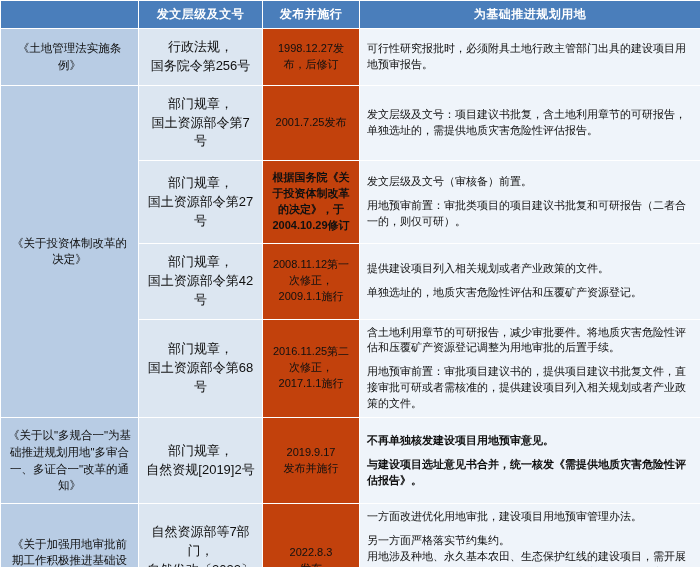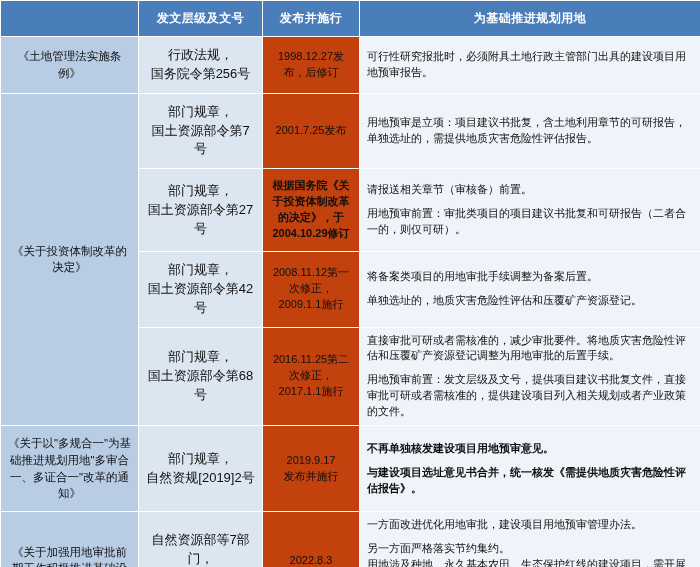--- a/index.html
+++ b/index.html
@@ -23,21 +23,21 @@
   table.doc-table col.c3 { width: 97px; }
   table.doc-table col.c4 { width: 341px; }
 
   thead th {
     background: #4a7ebb;
     color: #ffffff;
     font-weight: bold;
     font-size: 12px;
     text-align: center;
     vertical-align: middle;
-    height: 36px;
+    height: 28px;
     border: 1px solid #ffffff;
     letter-spacing: 0.5px;
   }
 
   td {
     border: 1px solid #ffffff;
     vertical-align: middle;
     padding: 9px 6px;
     line-height: 1.45;
   }
@@ -97,45 +97,45 @@
         <td class="col-c">1998.12.27发布，后修订</td>
         <td class="col-d">
           <p>可行性研究报批时，必须附具土地行政主管部门出具的建设项目用地预审报告。</p>
         </td>
       </tr>
       <tr>
         <td class="col-a" rowspan="4">《关于投资体制改革的决定》</td>
         <td class="col-b">部门规章，<br>国土资源部令第7号</td>
         <td class="col-c">2001.7.25发布</td>
         <td class="col-d">
-          <p>用地预审是立项：项目建议书批复，含土地利用章节的可研报告，单独选址的，需提供地质灾害危险性评估报告。</p>
+          <p>发文层级及文号：项目建议书批复，含土地利用章节的可研报告，单独选址的，需提供地质灾害危险性评估报告。</p>
         </td>
       </tr>
       <tr>
         <td class="col-b">部门规章，<br>国土资源部令第27号</td>
         <td class="col-c b">根据国务院《关于投资体制改革的决定》，于2004.10.29修订</td>
         <td class="col-d">
-          <p>请报送相关章节（审核备）前置。</p>
+          <p>发文层级及文号（审核备）前置。</p>
           <p>用地预审前置：审批类项目的项目建议书批复和可研报告（二者合一的，则仅可研）。</p>
         </td>
       </tr>
       <tr>
         <td class="col-b">部门规章，<br>国土资源部令第42号</td>
         <td class="col-c">2008.11.12第一次修正，<br>2009.1.1施行</td>
         <td class="col-d">
-          <p>将备案类项目的用地审批手续调整为备案后置。</p>
+          <p>提供建设项目列入相关规划或者产业政策的文件。</p>
           <p>单独选址的，地质灾害危险性评估和压覆矿产资源登记。</p>
         </td>
       </tr>
       <tr>
         <td class="col-b">部门规章，<br>国土资源部令第68号</td>
         <td class="col-c">2016.11.25第二次修正，<br>2017.1.1施行</td>
         <td class="col-d">
-          <p>直接审批可研或者需核准的，减少审批要件。将地质灾害危险性评估和压覆矿产资源登记调整为用地审批的后置手续。</p>
-          <p>用地预审前置：发文层级及文号，提供项目建议书批复文件，直接审批可研或者需核准的，提供建设项目列入相关规划或者产业政策的文件。</p>
+          <p>含土地利用章节的可研报告，减少审批要件。将地质灾害危险性评估和压覆矿产资源登记调整为用地审批的后置手续。</p>
+          <p>用地预审前置：审批项目建议书的，提供项目建议书批复文件，直接审批可研或者需核准的，提供建设项目列入相关规划或者产业政策的文件。</p>
         </td>
       </tr>
       <tr>
         <td class="col-a">《关于以"多规合一"为基础推进规划用地"多审合一、多证合一"改革的通知》</td>
         <td class="col-b">部门规章，<br>自然资规[2019]2号</td>
         <td class="col-c">2019.9.17<br>发布并施行</td>
         <td class="col-d">
           <p class="b">不再单独核发建设项目用地预审意见。</p>
           <p class="b">与建设项目选址意见书合并，统一核发《需提供地质灾害危险性评估报告》。</p>
         </td>

